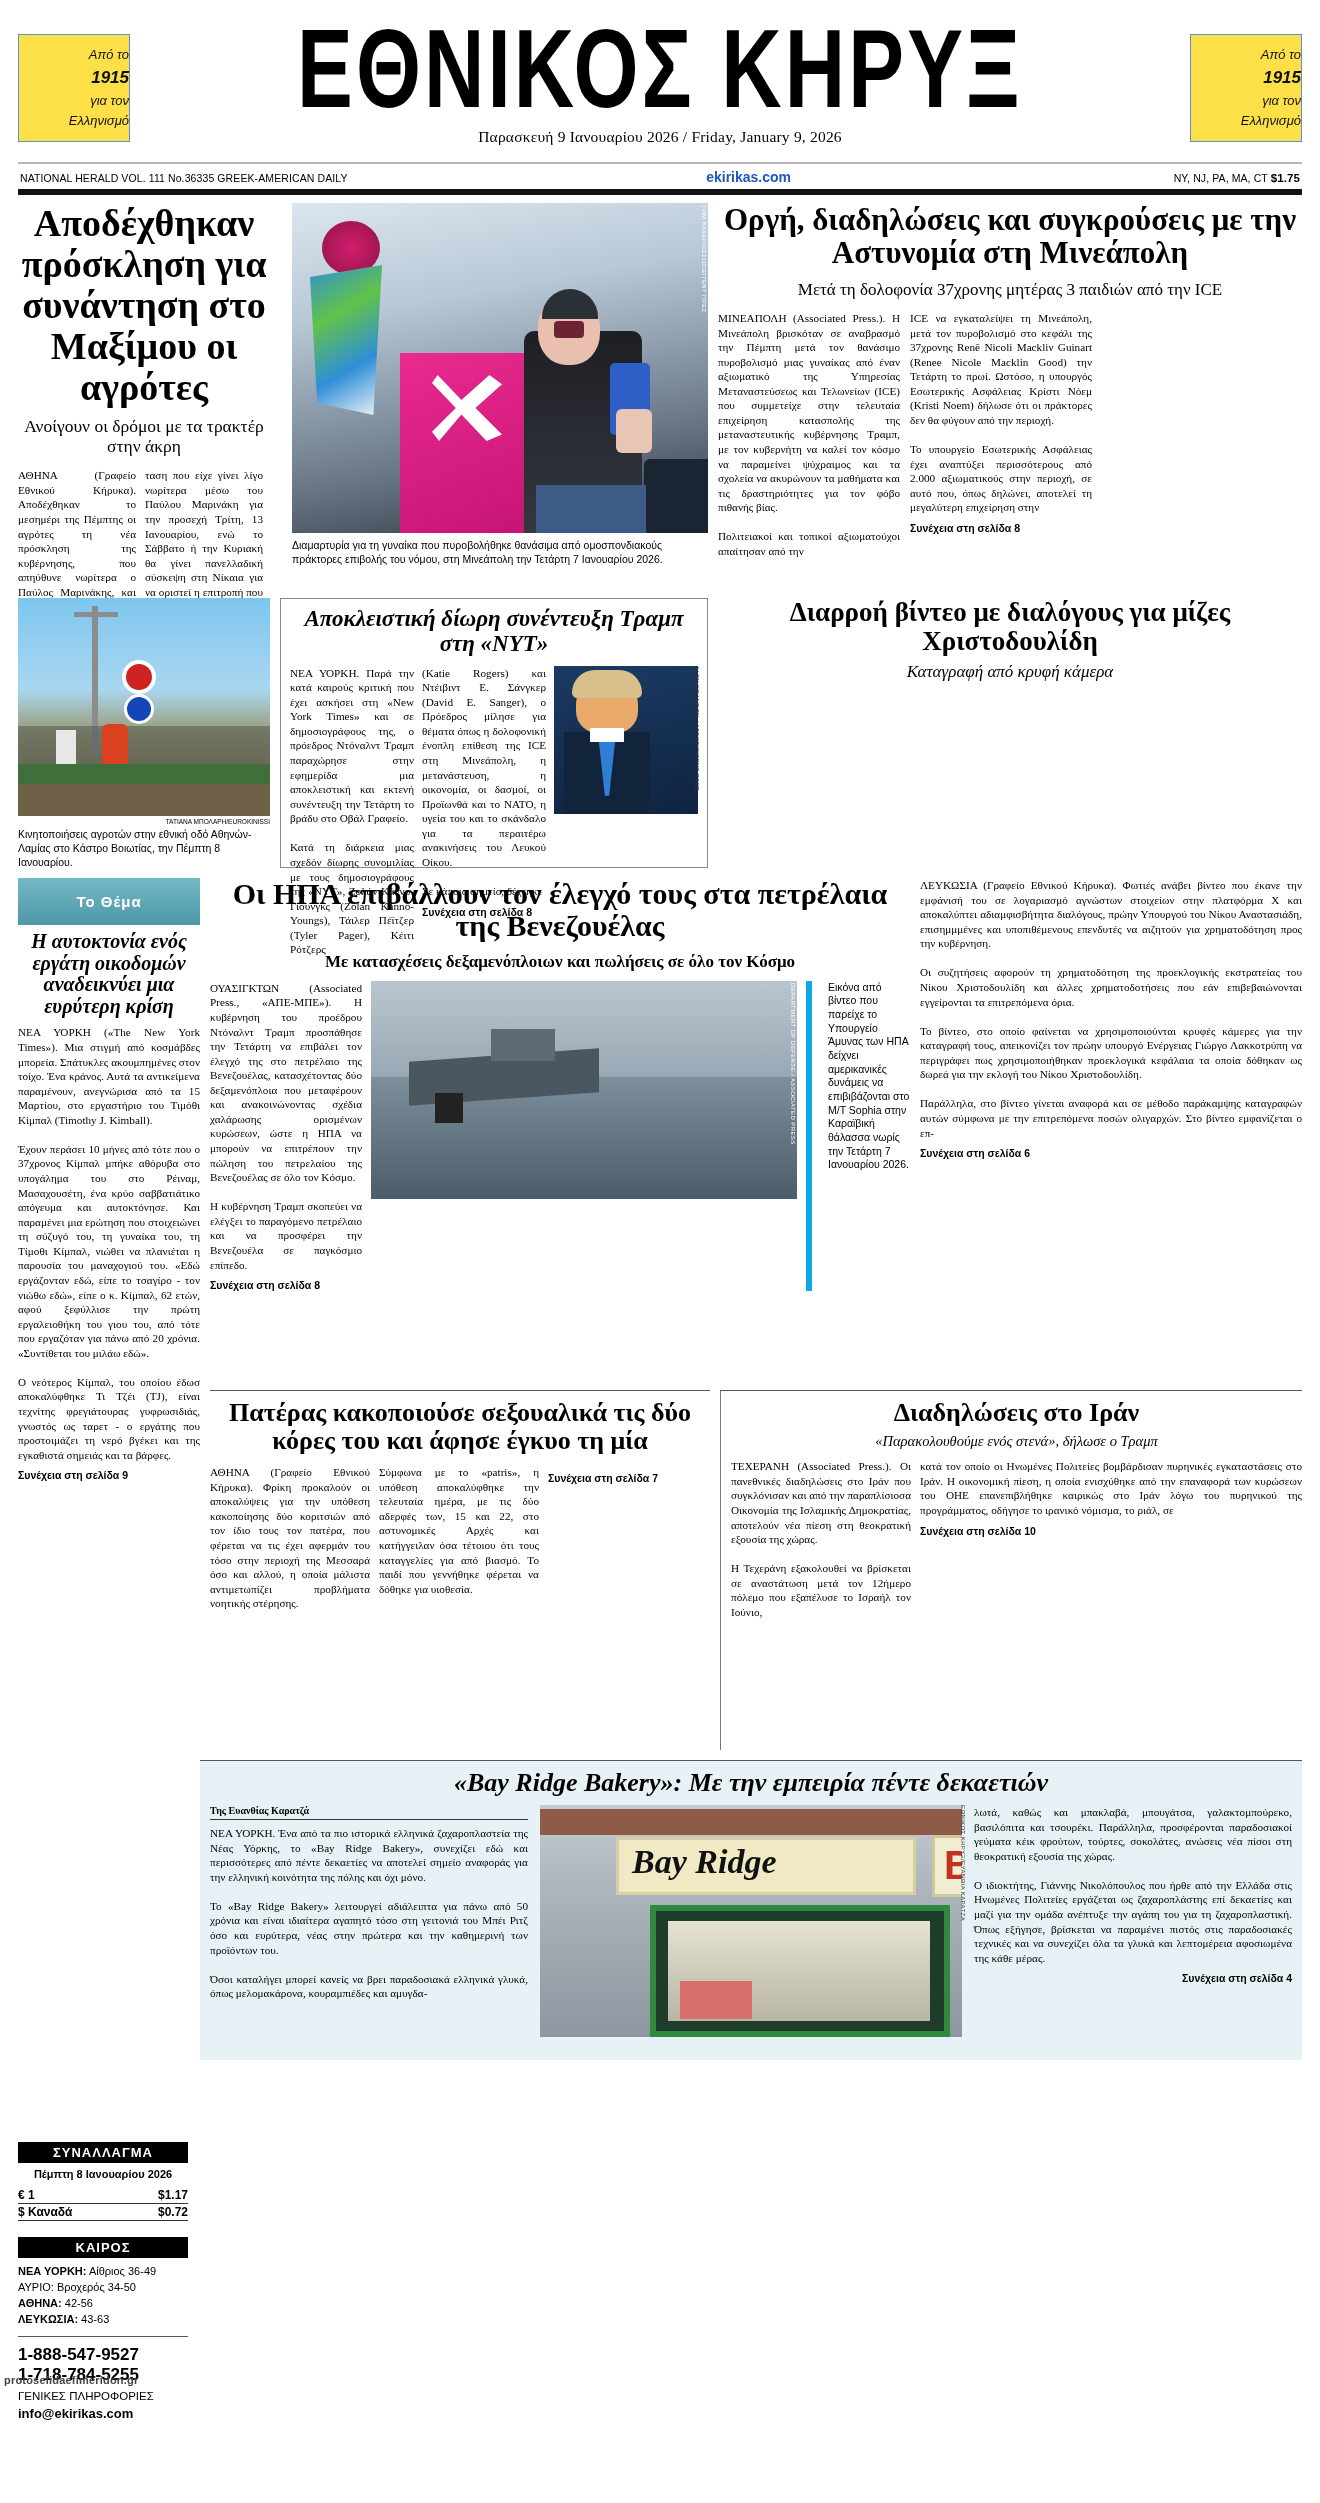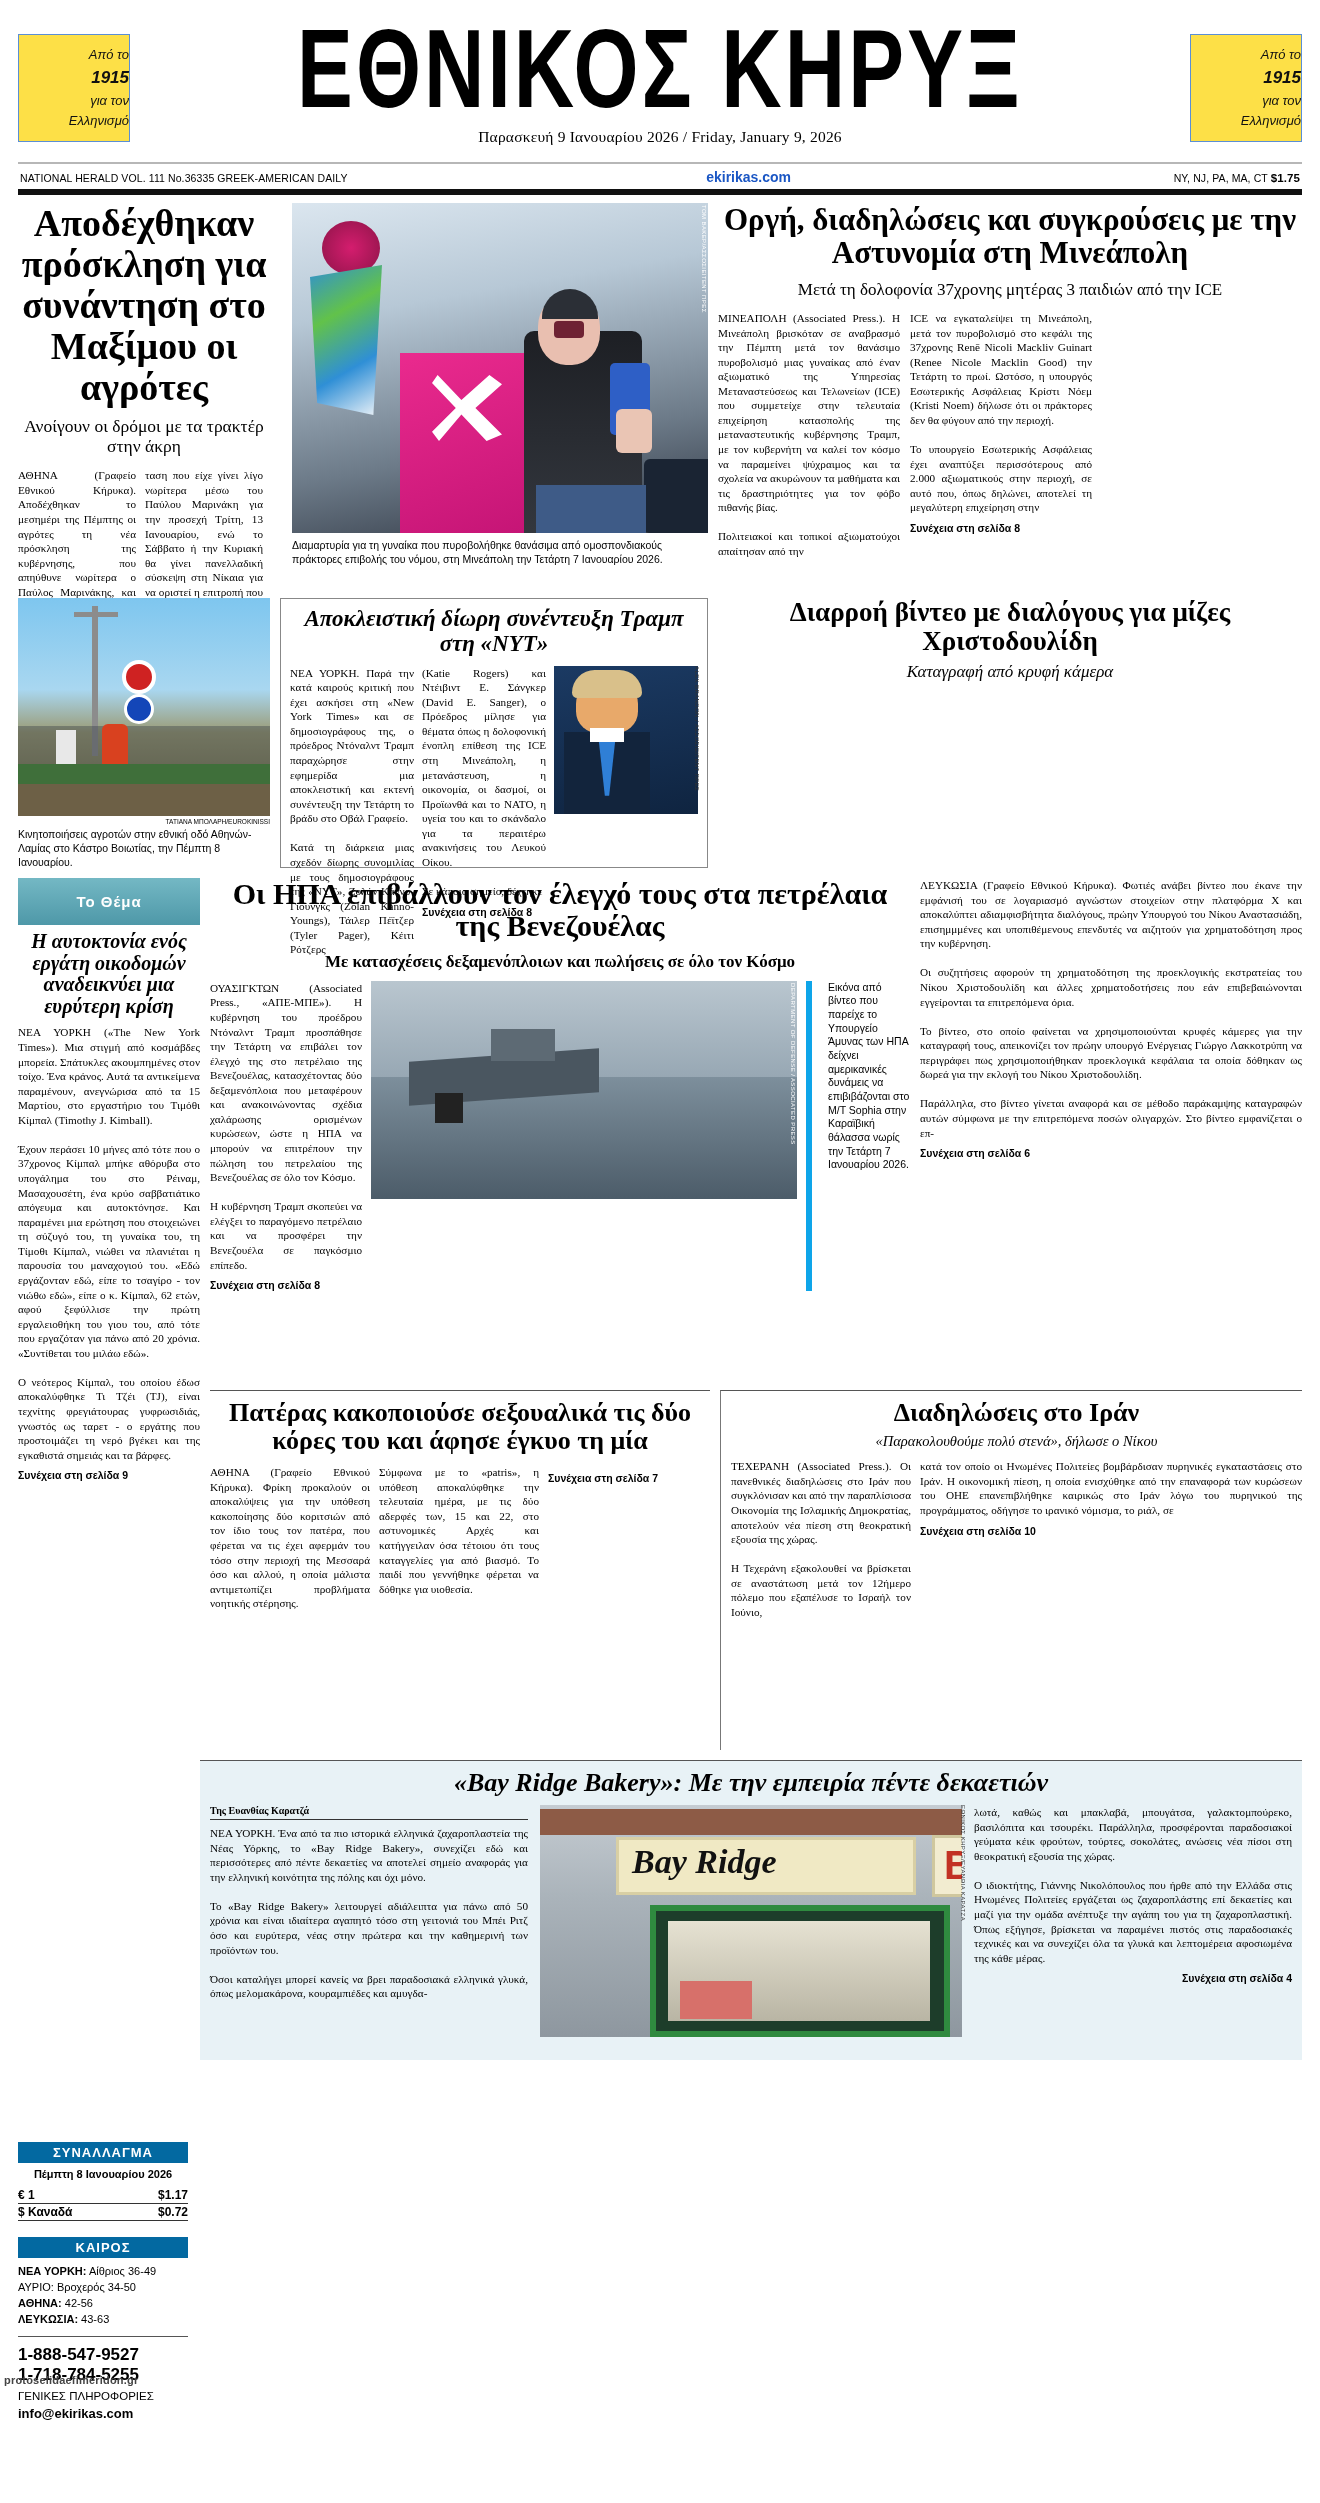--- a/index.html
+++ b/index.html
@@ -105,21 +105,21 @@
   .s4-right .sub { font-size: 14.5px; font-style: italic; margin-top: 6px; }
 
   
   .bay { margin-top: 10px; background: #e8f2f6; border-top: 1px solid #555;
          padding: 8px 10px 10px; height: 300px; }
   .bay .hl { font-size: 26px; font-style: italic; }
   .byline { font-family:"Liberation Serif",serif; font-weight:bold; font-size: 10px;
             border-bottom: 1px solid #333; padding-bottom: 3px; margin-bottom: 6px; }
 
   
-  .bluebar { background:#0369a1; color:#fff; font-family:"Liberation Sans",sans-serif;
+  .bluebar { background:#000000; color:#fff; font-family:"Liberation Sans",sans-serif;
              font-weight:bold; font-size: 13px; text-align:center; padding: 3px 0;
              letter-spacing: 1px; }
   .fxdate { font-family:"Liberation Sans",sans-serif; font-weight:bold; font-size:11px;
             text-align:center; margin: 5px 0 7px; }
   .fxrow { display:flex; justify-content:space-between; font-family:"Liberation Sans",sans-serif;
            font-weight:bold; font-size: 12px; border-bottom:1px solid #333; padding: 1px 0; }
   .wrow { font-family:Liberation Sans, sans-serif; font-size: 11px; line-height:1.45; }
   .wrow b { font-weight: bold; }
   .phones { font-family:"Liberation Sans",sans-serif; font-weight:bold; font-size:17px;
             line-height:1.2; margin-top: 8px; }
@@ -322,21 +322,21 @@
         <div class="body-col" style="width:160px;white-space:pre-line">ΑΘΗΝΑ (Γραφείο Εθνικού Κήρυκα). Φρίκη προκαλούν οι αποκαλύψεις για την υπόθεση κακοποίησης δύο κοριτσιών από τον ίδιο τους τον πατέρα, που φέρεται να τις έχει αφερμάν του τόσο στην περιοχή της Μεσσαρά όσο και αλλού, η οποία μάλιστα αντιμετωπίζει προβλήματα νοητικής στέρησης.</div>
         <div class="body-col" style="width:160px;white-space:pre-line">Σύμφωνα με το «patris», η υπόθεση αποκαλύφθηκε την τελευταία ημέρα, με τις δύο αδερφές των, 15 και 22, στο αστυνομικές Αρχές και κατήγγειλαν όσα τέτοιου ότι τους καταγγελίες για από βιασμό. Το παιδί που γεννήθηκε φέρεται να δόθηκε για υιοθεσία.</div>
         <div style="flex:1">
           <div class="cont">Συνέχεια στη σελίδα 7</div>
         </div>
       </div>
     </div>
 
     <div class="s4-right" style="border-top:1px solid #555;padding-top:8px;border-left:1px solid #777;padding-left:10px">
       <div class="hl">Διαδηλώσεις στο Ιράν</div>
-      <div class="sub" style="font-style:italic">«Παρακολουθούμε πολύ στενά», δήλωσε ο Νίκου</div>
+      <div class="sub" style="font-style:italic">«Παρακολουθούμε ενός στενά», δήλωσε ο Τραμπ</div>
       <div style="display:flex;gap:9px;margin-top:10px">
         <div class="body-col" style="width:180px;white-space:pre-line">ΤΕΧΕΡΑΝΗ (Associated Press.). Οι πανεθνικές διαδηλώσεις στο Ιράν που συγκλόνισαν και από την παραπλίσιοσα Οικονομία της Ισλαμικής Δημοκρατίας, αποτελούν νέα πίεση στη θεοκρατική εξουσία της χώρας.
 
 Η Τεχεράνη εξακολουθεί να βρίσκεται σε αναστάτωση μετά τον 12ήμερο πόλεμο που εξαπέλυσε το Ισραήλ τον Ιούνιο,</div>
         <div style="flex:1">
           <div class="body-col" style="white-space:pre-line">κατά τον οποίο οι Ηνωμένες Πολιτείες βομβάρδισαν πυρηνικές εγκαταστάσεις στο Ιράν. Η οικονομική πίεση, η οποία ενισχύθηκε από την επαναφορά των κυρώσεων του ΟΗΕ επανεπιβλήθηκε καιρικώς στο Ιράν λόγω του πυρηνικού της προγράμματος, οδήγησε το ιρανικό νόμισμα, το ριάλ, σε</div>
           <div class="cont">Συνέχεια στη σελίδα 10</div>
         </div>
       </div>
     </div>

